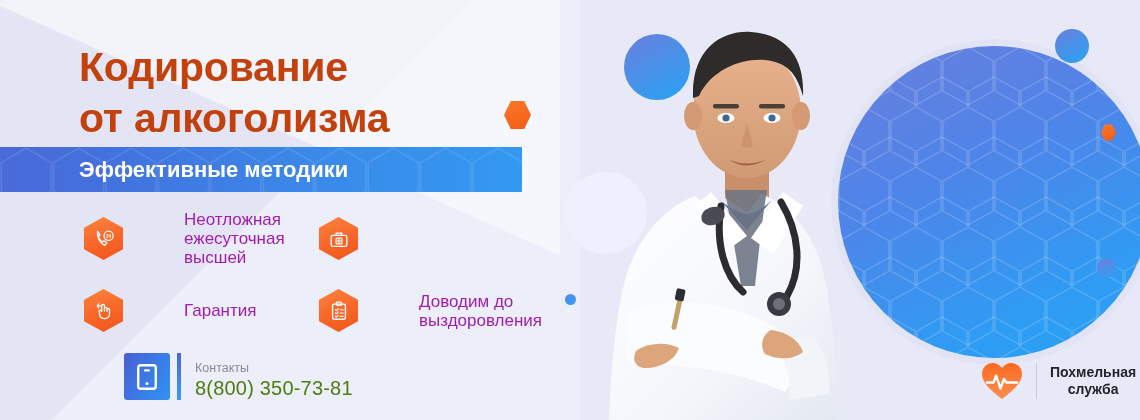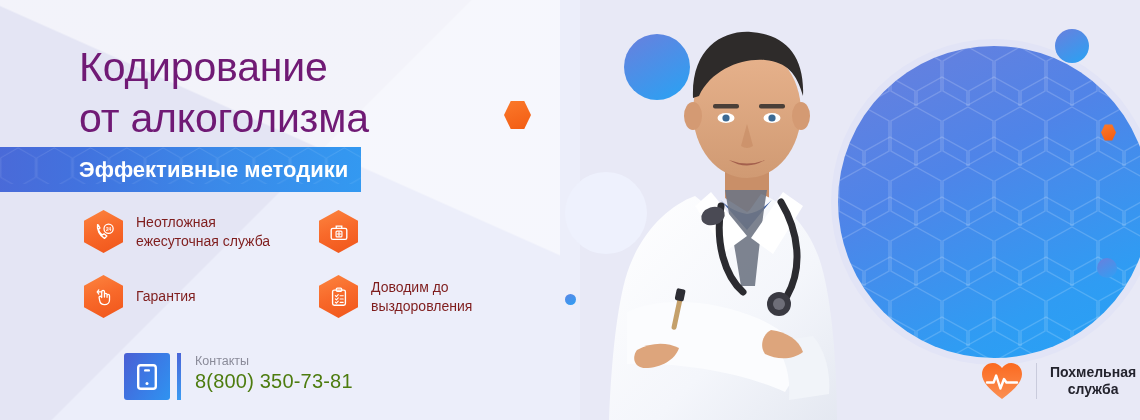--- a/index.html
+++ b/index.html
@@ -48,50 +48,50 @@
     clip-path:polygon(25% 3%,75% 3%,100% 50%,75% 97%,25% 97%,0% 50%);
     background:linear-gradient(160deg,#fb7a2b,#f25b12);}
 
   
   .doctor{position:absolute;left:575px;top:0;width:300px;height:420px;}
   .doctor svg{display:block;width:300px;height:420px;}
 
   
   .title{
     position:absolute;left:79px;top:42px;width:480px;
-    font-size:41px;line-height:51px;font-weight:400;color:#701a75;letter-spacing:-0.2px;
+    font-size:41px;line-height:51px;font-weight:700;color:#c2410c;letter-spacing:-0.2px;
   }
   .title .l2{display:block;}
 
   .badge-band{
-    position:absolute;left:0;top:147px;width:361px;height:45px;
+    position:absolute;left:0;top:147px;width:522px;height:45px;
     background:linear-gradient(95deg,#4a6ad8 0%,#4272de 22%,#3a8ae9 62%,#3399f1 100%);
     overflow:hidden;
   }
   .badge-band .hexmask{position:absolute;inset:0;opacity:.20;}
   .badge-band .btext{
     position:absolute;left:79px;top:0;height:45px;line-height:45px;
     color:#ffffff;font-size:22px;font-weight:700;white-space:nowrap;
   }
 
   
   .features{position:absolute;left:84px;top:210px;width:470px;}
   .frow{display:flex;gap:0;}
   .fitem{display:flex;align-items:center;gap:13px;width:243px;margin-bottom:22px;}
   .fhex{
     position:relative;width:39px;height:43px;flex:0 0 39px;
     clip-path:polygon(50% 0%,100% 25%,100% 75%,50% 100%,0% 75%,0% 25%);
     background:linear-gradient(160deg,#fc8540 0%,#f8692a 48%,#f0551a 100%);
     display:flex;align-items:center;justify-content:center;
   }
   .fhex svg{width:22px;height:22px;display:block;}
-  .ftext{font-size:14px;line-height:19px;color:#7f1d1d;font-weight:400;}
-
-  
-  .contacts{position:absolute;left:86px;top:353px;display:flex;align-items:flex-start;padding-left:38px;}
+  .ftext{font-size:17px;line-height:19px;color:#a21caf;font-weight:400;margin-left:48px;}
+
+  
+  .contacts{position:absolute;left:86px;top:353px;display:flex;align-items:flex-end;padding-left:38px;}
   .ph-box{
     width:46px;height:47px;border-radius:3px;
     background:linear-gradient(120deg,#4a5fd4 0%,#3a7ce6 55%,#2f93f0 100%);
     display:flex;align-items:center;justify-content:center;
   }
   .ph-box svg{width:20px;height:26px;display:block;}
   .ph-bar{width:4px;height:47px;margin-left:7px;
     background:linear-gradient(180deg,#4a66d8,#3b9bf2);}
   .ctext{margin-left:14px;}
   .clabel{font-size:12.5px;color:#8a8b99;line-height:16px;}
@@ -220,21 +220,21 @@
       <div class="fitem">
         <div class="fhex">
           <svg viewBox="0 0 24 24" aria-hidden="true">
             <path d="M5 4 C4 9 7 16 12.5 19 l2.6 -2.6 -3 -2.4 -2 1.2 C7.6 13.4 6.3 11.2 5.8 9.3 L7.6 7.6 5.8 4.4 Z" fill="none" stroke="#ffffff" stroke-width="1.5" stroke-linejoin="round"></path>
             <circle cx="17" cy="8.4" r="5" fill="none" stroke="#ffffff" stroke-width="1.4"></circle>
             <text x="17" y="10.7" font-size="5.2" fill="#ffffff" text-anchor="middle" font-family="Liberation Sans, sans-serif" font-weight="700">24</text>
           </svg>
         </div>
         <div class="ftext">
           <span>Неотложная</span><br>
-          <span>ежесуточная служба</span>
+          <span>ежесуточная высшей</span>
         </div>
       </div>
 
       <div class="fitem">
         <div class="fhex">
           <svg viewBox="0 0 24 24" aria-hidden="true">
             <rect x="3.5" y="8" width="17" height="12" rx="1.8" fill="none" stroke="#ffffff" stroke-width="1.5"></rect>
             <path d="M9 8 V5.6 h6 V8" fill="none" stroke="#ffffff" stroke-width="1.5"></path>
             <rect x="8.8" y="11" width="6.4" height="6.4" rx="1" fill="none" stroke="#ffffff" stroke-width="1.3"></rect>
             <path d="M12 12.2 v4 M10 14.2 h4" stroke="#ffffff" stroke-width="1.3" stroke-linecap="round"></path>

